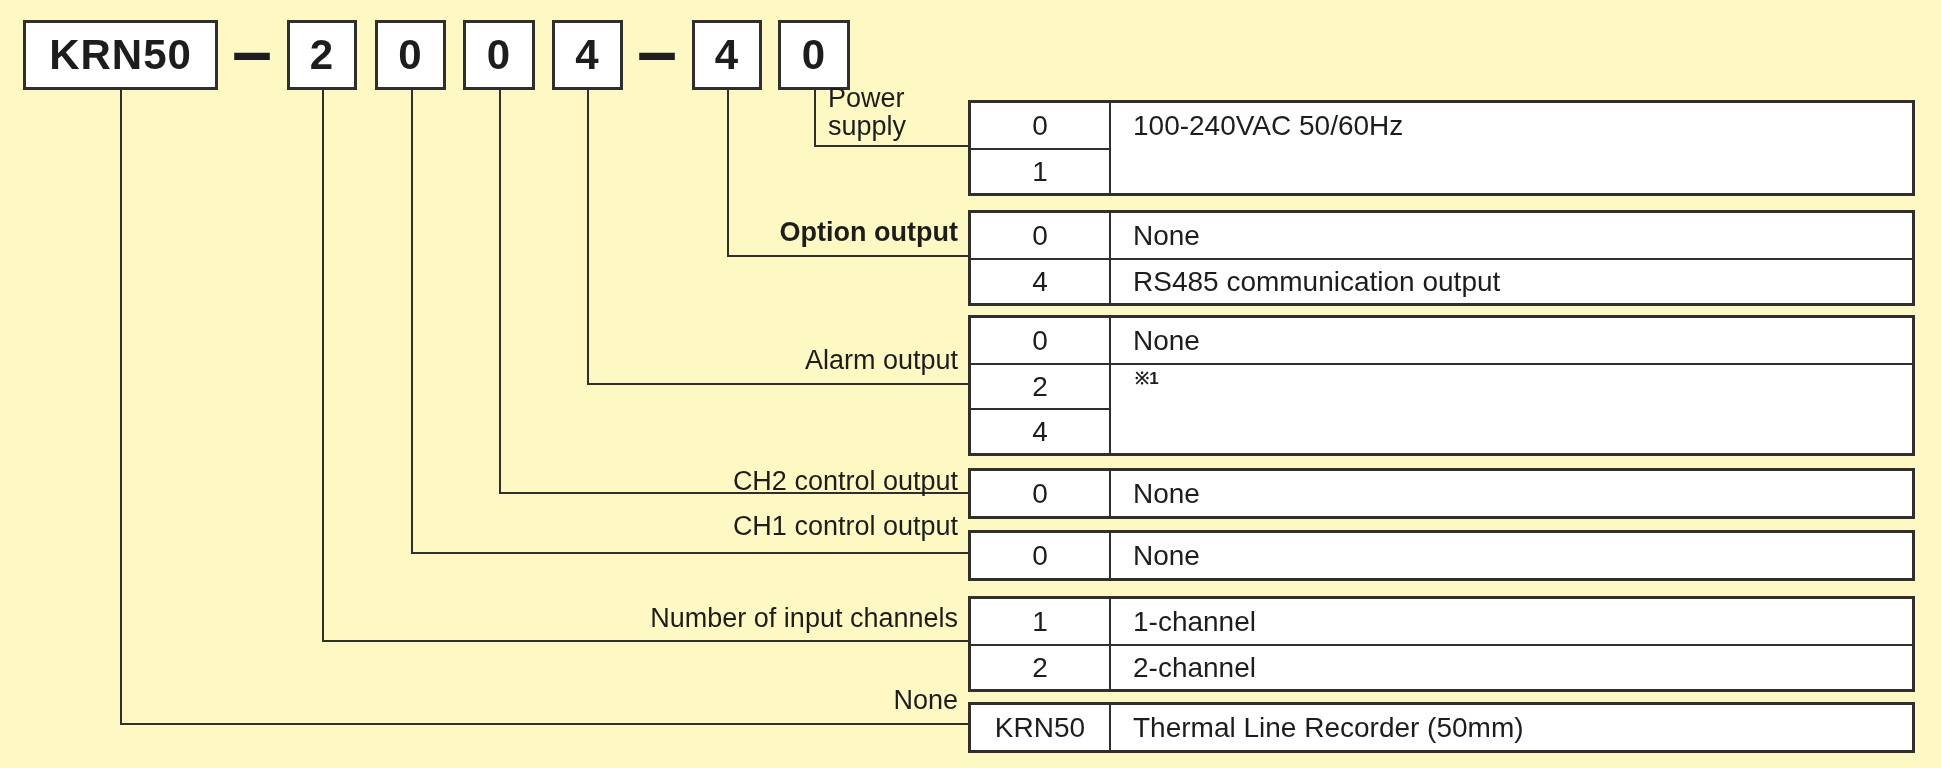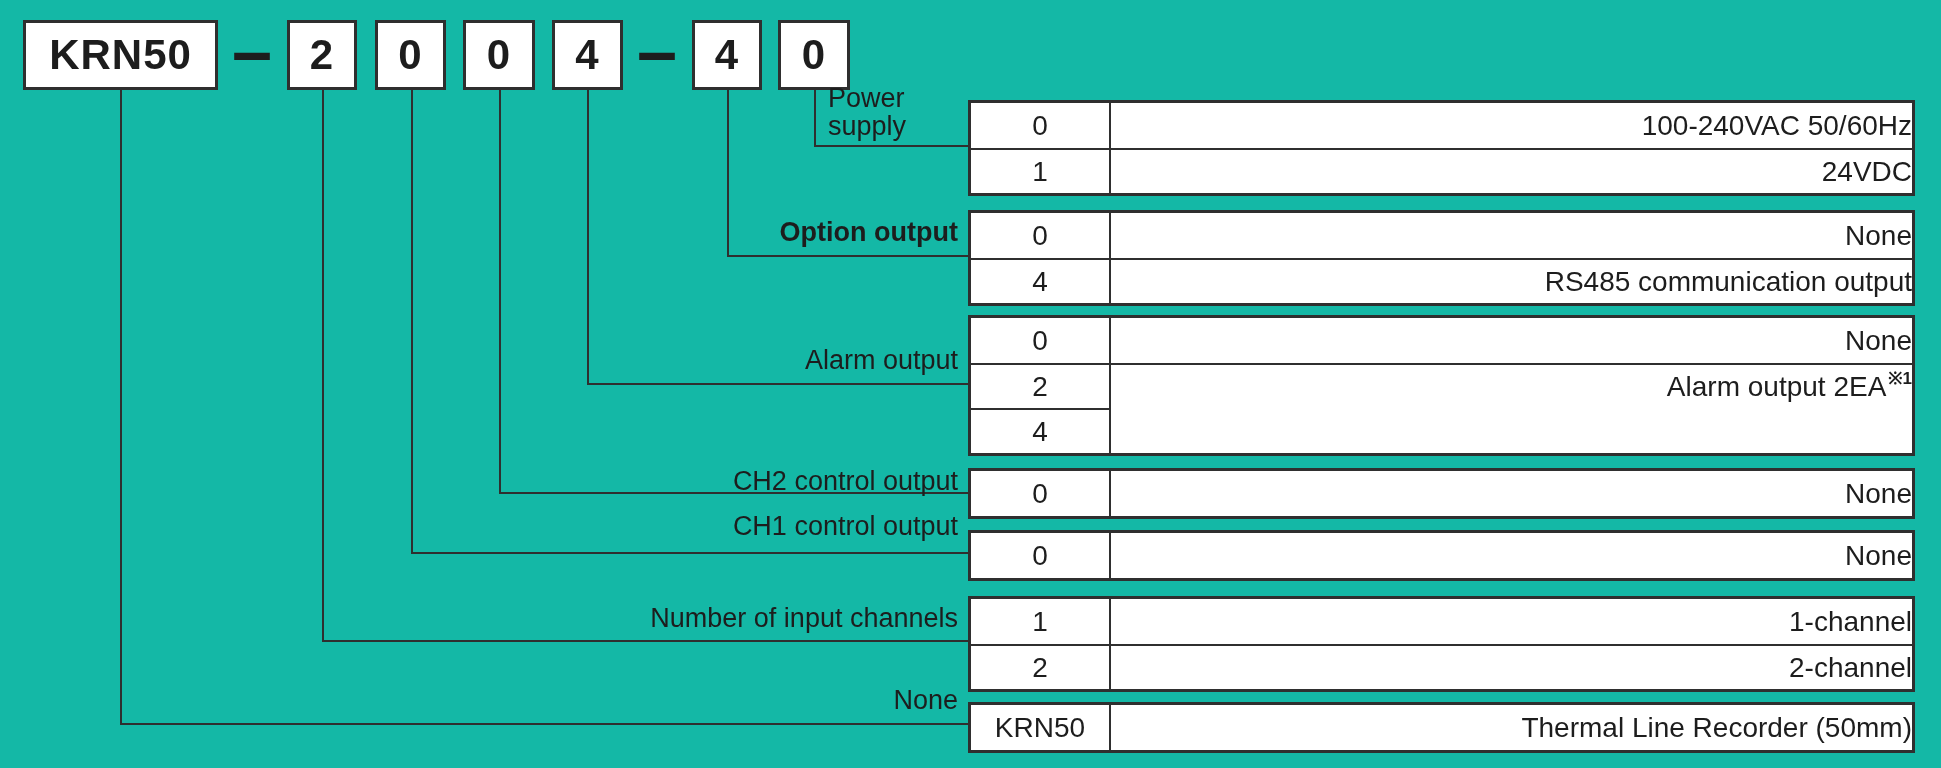--- a/index.html
+++ b/index.html
@@ -4,21 +4,21 @@
 <style>
   html, body {
     margin: 0;
     padding: 0;
     background: #ffffff;
   }
   .canvas {
     position: relative;
     width: 1941px;
     height: 768px;
-    background: #14b8a6;
+    background: #fef9c3;
     font-family: "Liberation Sans", sans-serif;
     color: #1d1d1d;
     overflow: hidden;
   }
   
   .code-box {
     position: absolute;
     top: 20px;
     height: 70px;
     box-sizing: border-box;
@@ -81,21 +81,20 @@
   }
   .cell.first {
     border-top: none;
   }
   .cell.code {
     justify-content: center;
     border-right: 2px solid #2f2f2f;
   }
   .cell.desc {
     padding-left: 22px;
-    justify-content: flex-end;
   }
   .sup {
     font-size: 17px;
     font-weight: bold;
     position: relative;
     top: -9px;
     margin-left: 2px;
   }
 </style>
 </head>
@@ -142,44 +141,40 @@
   <div class="lbl" style="top:512px;">CH1 control output</div>
   <div class="lbl" style="top:604px;">Number of input channels</div>
   <div class="lbl" style="top:686px;">None</div>
 
   <div class="tbl" style="top:100px;">
     <div class="cell code first">0</div>
     <div class="cell desc first">
         <span>100-240VAC 50/60Hz</span>
       </div>
     <div class="cell code">1</div>
-    <div class="cell desc">
-        <span>24VDC</span>
-      </div>
   </div>
 
   <div class="tbl" style="top:210px;">
     <div class="cell code first">0</div>
     <div class="cell desc first">
         <span>None</span>
       </div>
     <div class="cell code">4</div>
     <div class="cell desc">
         <span>RS485 communication output</span>
       </div>
   </div>
 
   <div class="tbl" style="top:315px;">
     <div class="cell code first">0</div>
     <div class="cell desc first">
         <span>None</span>
       </div>
     <div class="cell code">2</div>
     <div class="cell desc">
-        <span>Alarm output 2EA</span>
         <span class="sup">※1</span>
       </div>
     <div class="cell code">4</div>
   </div>
 
   <div class="tbl" style="top:468px;">
     <div class="cell code first">0</div>
     <div class="cell desc first">
         <span>None</span>
       </div>

